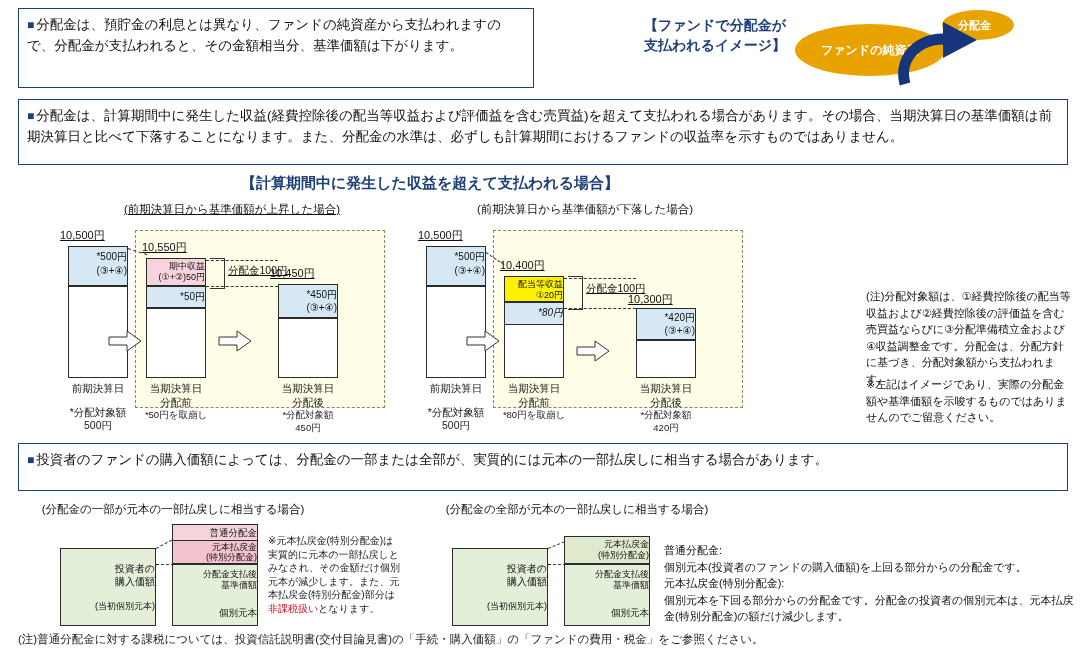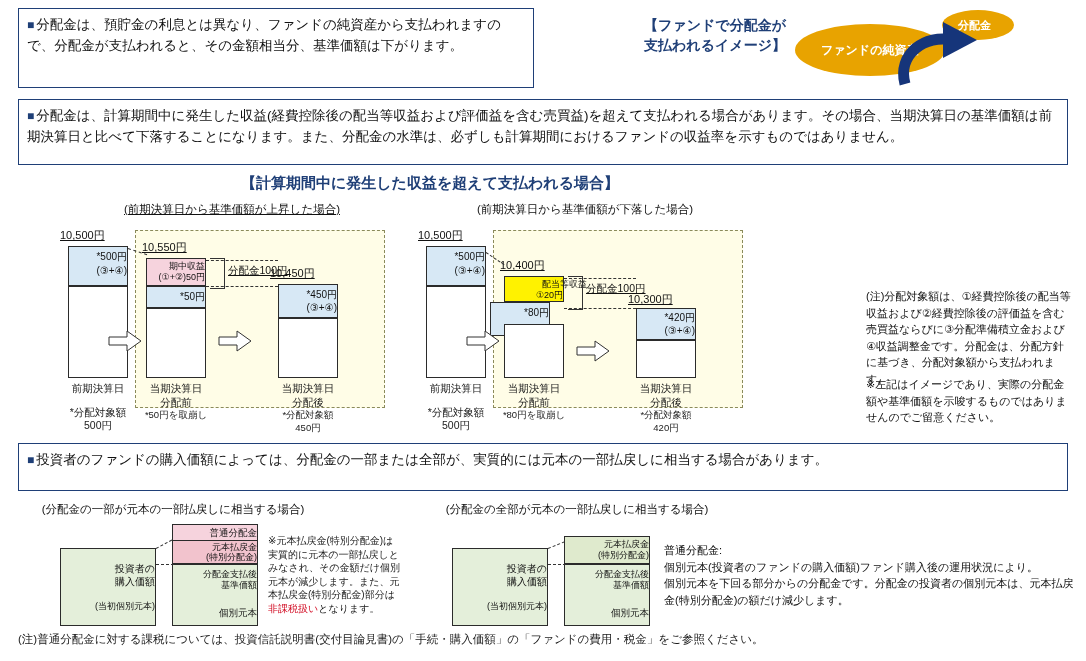--- a/index.html
+++ b/index.html
@@ -245,24 +245,24 @@
   <div class="val-lab" style="left:82px; top:40px;">10,400円</div>
   <div class="val-lab" style="left:210px; top:74px;">10,300円</div>
 
   <div class="bar bar-blue" style="left:8px; top:28px; width:60px; height:40px;">
     <div class="bar-label" style="top:4px;">*500円</div>
     <div class="bar-label" style="top:18px;">(③+④)</div>
   </div>
   <div class="bar bar-white" style="left:8px; top:68px; width:60px; height:92px;"></div>
 
   <div class="bar bar-yellow" style="left:86px; top:58px; width:60px; height:26px;">
-    <div class="bar-label" style="top:2px; font-size:9px;padding-left:24px;">配当等収益</div>
+    <div class="bar-label" style="top:2px; font-size:9px;">配当等収益</div>
     <div class="bar-label" style="top:13px; font-size:9px;">①20円</div>
   </div>
-  <div class="bar bar-blue" style="left:72px; top:84px; width:60px; height:34px;">
+  <div class="bar bar-blue" style="left:86px; top:84px; width:60px; height:34px;font-style:italic;">
     <div class="bar-label" style="top:4px;">*80円</div>
   </div>
   <div class="bar bar-white" style="left:86px; top:106px; width:60px; height:54px;"></div>
 
   <div class="bar bar-blue" style="left:218px; top:90px; width:60px; height:32px;">
     <div class="bar-label" style="top:3px;">*420円</div>
     <div class="bar-label" style="top:16px;">(③+④)</div>
   </div>
   <div class="bar bar-white" style="left:218px; top:122px; width:60px; height:38px;"></div>
 
@@ -354,17 +354,18 @@
     <div class="bar-label" style="top:4px; font-size:9px;">分配金支払後</div>
     <div class="bar-label" style="top:15px; font-size:9px;">基準価額</div>
     <div class="bar-label" style="top:42px; font-size:9.5px;">個別元本</div>
   </div>
   <div class="dashline" style="left:96px; top:30px; width:18px; transform:rotate(-22deg); transform-origin:left center;"></div>
   <div class="dashline" style="left:96px; top:46px; width:18px;"></div>
 </div>
 
 <div class="abs small-note" style="left:664px; top:542px; width:410px;">
   <div>普通分配金:</div>
-  <div>個別元本(投資者のファンドの購入価額)ファンド購入後の運用状況により。</div>
+  <div>個別元本(投資者のファンドの購入価額)を上回る部分からの分配金です。</div>
+  <div>元本払戻金(特別分配金):</div>
   <div>個別元本を下回る部分からの分配金です。分配金の投資者の個別元本は、元本払戻金(特別分配金)の額だけ減少します。</div>
 </div>
 
 <div class="abs" style="left:18px; top:632px; width:1050px; font-size:11.5px;">(注)普通分配金に対する課税については、投資信託説明書(交付目論見書)の「手続・購入価額」の「ファンドの費用・税金」をご参照ください。</div>
 
 </body></html>

